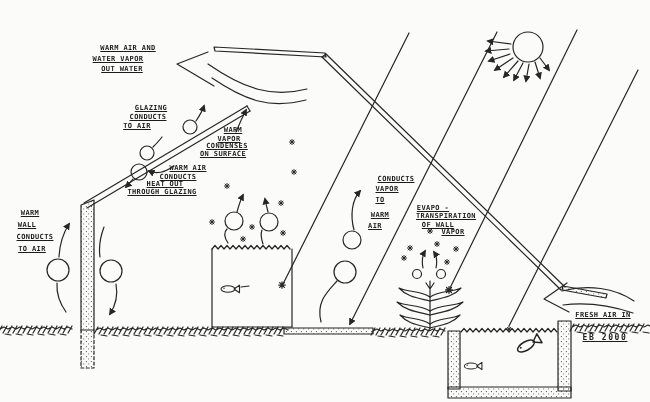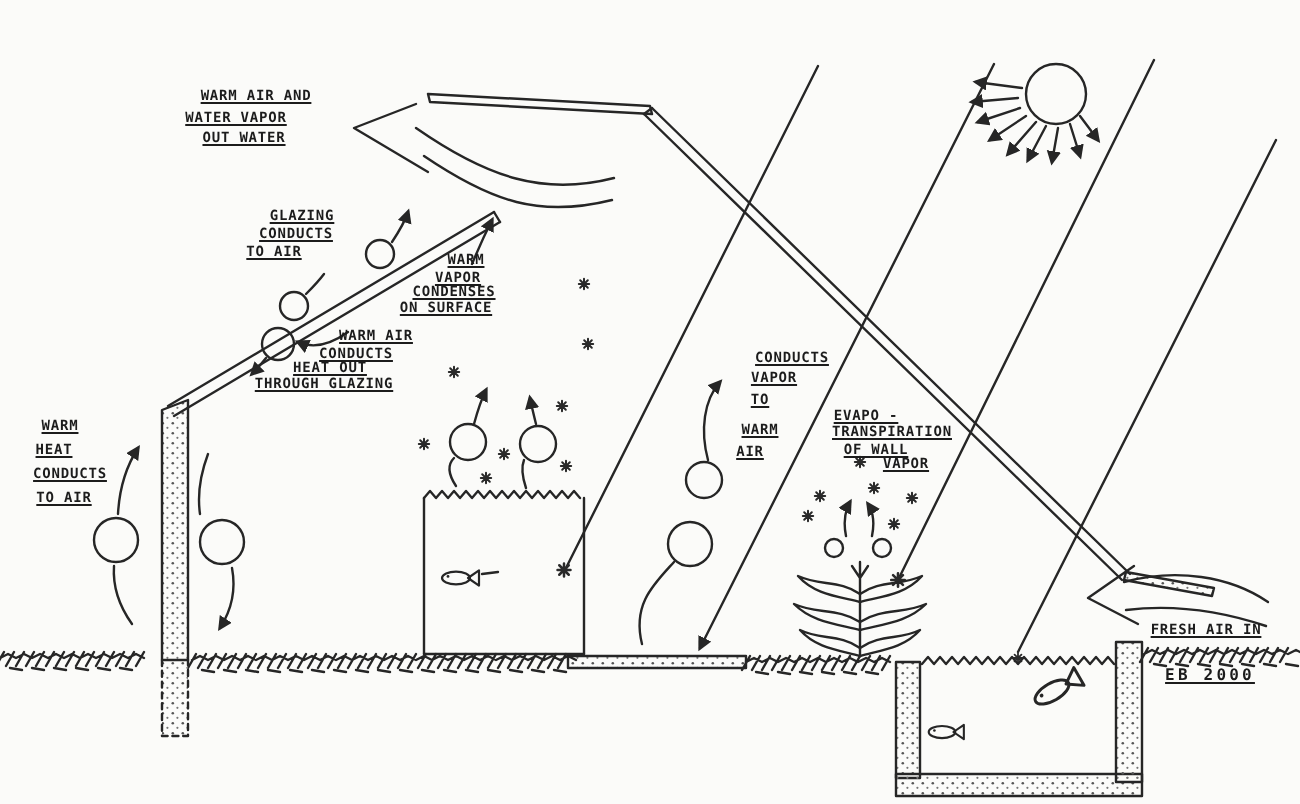--- a/index.html
+++ b/index.html
@@ -213,21 +213,21 @@
   <div class="lbl" style="left:223px;top:150px">ON SURFACE</div>
 </div>
 <div>
   <div class="lbl" style="left:188px;top:164px">WARM AIR</div>
   <div class="lbl" style="left:178px;top:173px">CONDUCTS</div>
   <div class="lbl" style="left:165px;top:180px">HEAT OUT</div>
   <div class="lbl" style="left:162px;top:188px">THROUGH GLAZING</div>
 </div>
 <div>
   <div class="lbl" style="left:30px;top:209px">WARM</div>
-  <div class="lbl" style="left:27px;top:221px">HEAT</div>
+  <div class="lbl" style="left:27px;top:221px">WALL</div>
   <div class="lbl" style="left:35px;top:233px">CONDUCTS</div>
   <div class="lbl" style="left:32px;top:245px">TO AIR</div>
 </div>
 <div>
   <div class="lbl" style="left:396px;top:175px">CONDUCTS</div>
   <div class="lbl" style="left:387px;top:185px">VAPOR</div>
   <div class="lbl" style="left:380px;top:196px">TO</div>
   <div class="lbl" style="left:380px;top:211px">WARM</div>
   <div class="lbl" style="left:375px;top:222px">AIR</div>
 </div>

